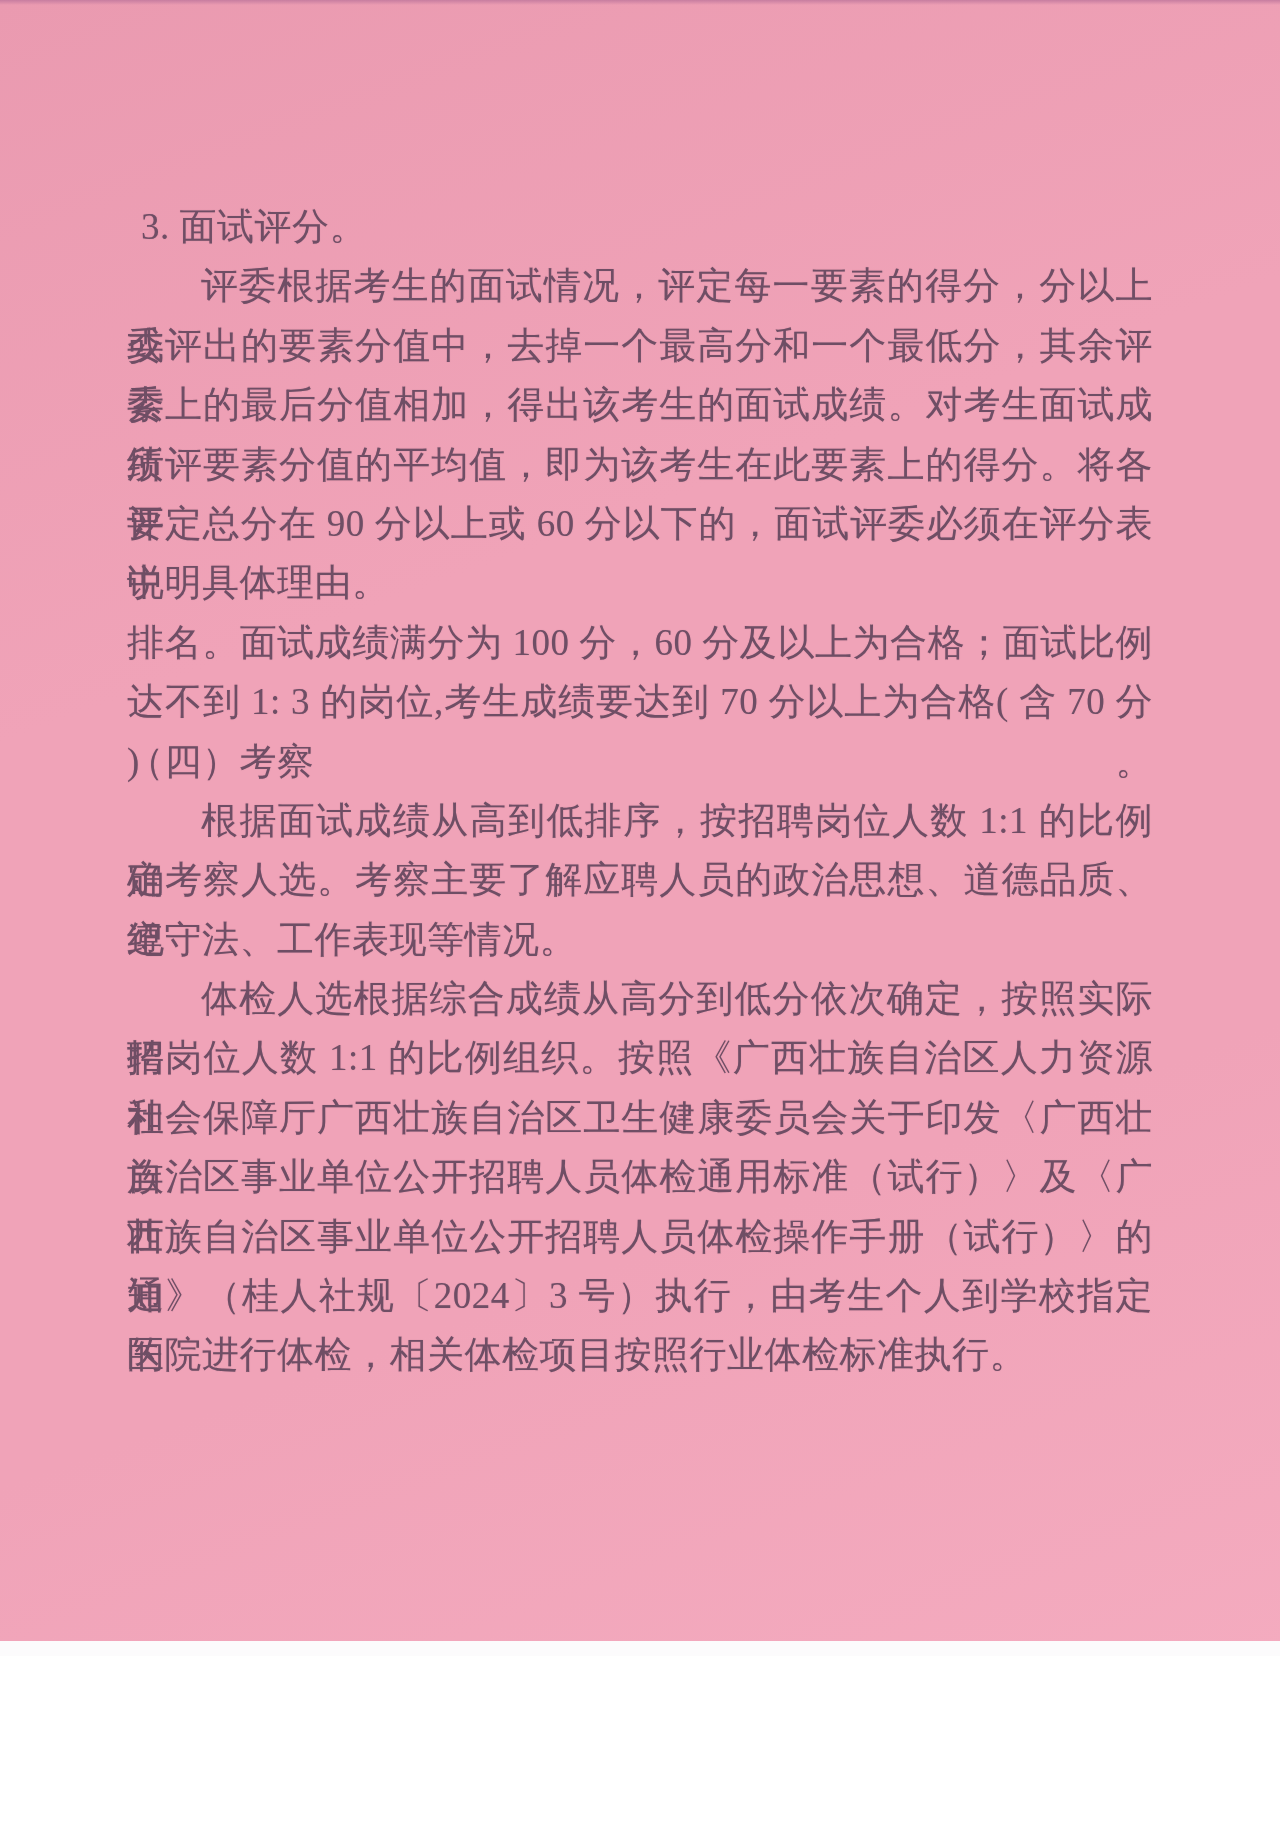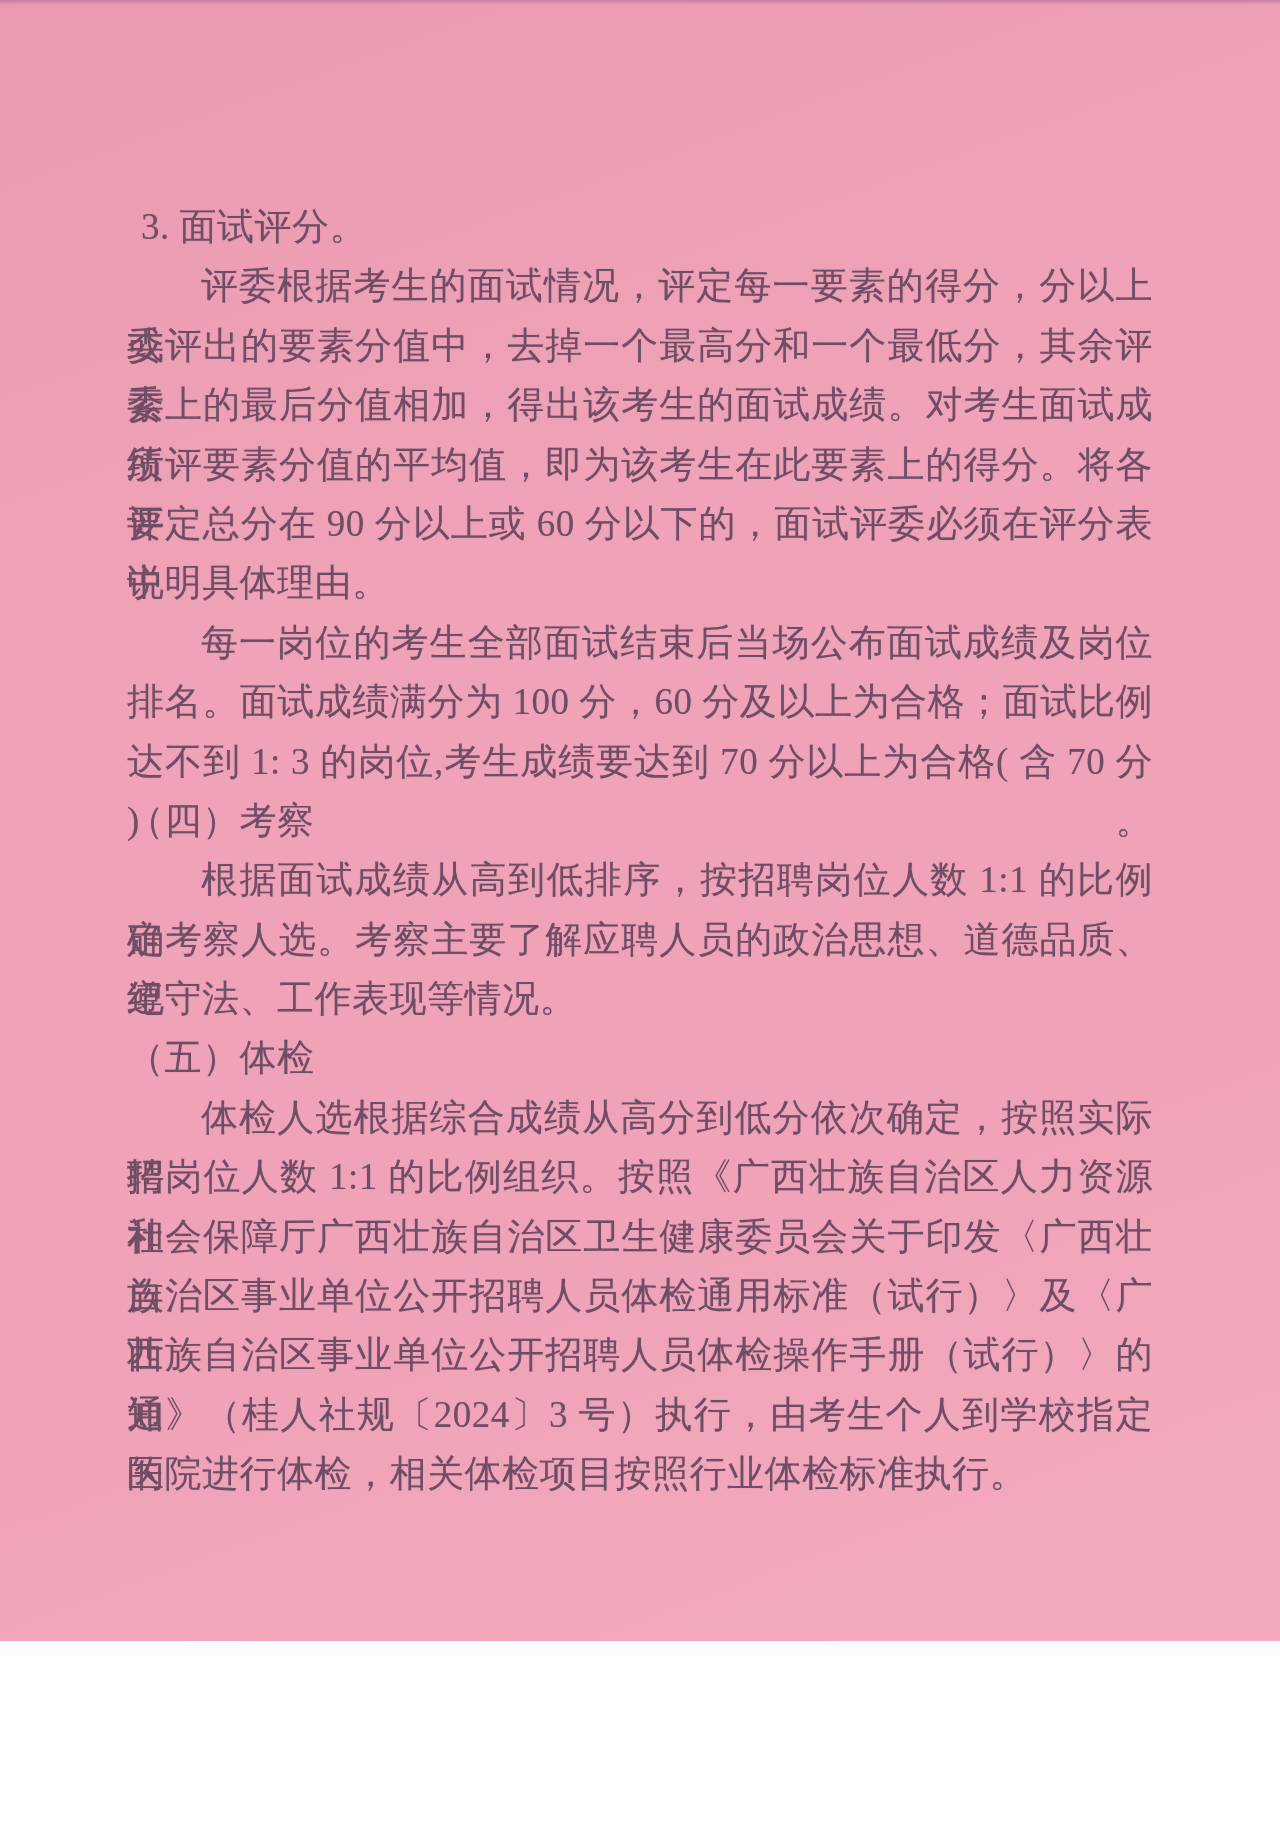--- a/index.html
+++ b/index.html
@@ -66,28 +66,26 @@
   <div class="page-top-edge"></div>
 
   <div class="content">
     <div class="line end h-ind">3. 面试评分。</div>
     <div class="line ind">评委根据考生的面试情况，评定每一要素的得分，分以上或</div>
     <div class="line">委评出的要素分值中，去掉一个最高分和一个最低分，其余评委</div>
     <div class="line">素上的最后分值相加，得出该考生的面试成绩。对考生面试成绩</div>
     <div class="line">所评要素分值的平均值，即为该考生在此要素上的得分。将各要</div>
     <div class="line">评定总分在 90 分以上或 60 分以下的，面试评委必须在评分表中</div>
     <div class="line end">说明具体理由。</div>
-    <div class="line ind">每一岗位的考生全部面试结束后当场公布面试成绩及岗位</div>
     <div class="line">排名。面试成绩满分为 100 分，60 分及以上为合格；面试比例</div>
     <div class="line">达不到 1: 3 的岗位,考生成绩要达到 70 分以上为合格( 含 70 分 )。</div>
     <div class="line end">（四）考察</div>
     <div class="line ind">根据面试成绩从高到低排序，按招聘岗位人数 1:1 的比例确</div>
     <div class="line">定考察人选。考察主要了解应聘人员的政治思想、道德品质、遵</div>
     <div class="line end">纪守法、工作表现等情况。</div>
-    <div class="line end">（五）体检</div>
     <div class="line ind">体检人选根据综合成绩从高分到低分依次确定，按照实际招</div>
     <div class="line">聘岗位人数 1:1 的比例组织。按照《广西壮族自治区人力资源和</div>
     <div class="line">社会保障厅广西壮族自治区卫生健康委员会关于印发〈广西壮族</div>
     <div class="line">自治区事业单位公开招聘人员体检通用标准（试行）〉及〈广西</div>
     <div class="line">壮族自治区事业单位公开招聘人员体检操作手册（试行）〉的通</div>
     <div class="line">知》（桂人社规〔2024〕3 号）执行，由考生个人到学校指定的</div>
     <div class="line end">医院进行体检，相关体检项目按照行业体检标准执行。</div>
   </div>
 
   <div class="scan-bottom"></div>

